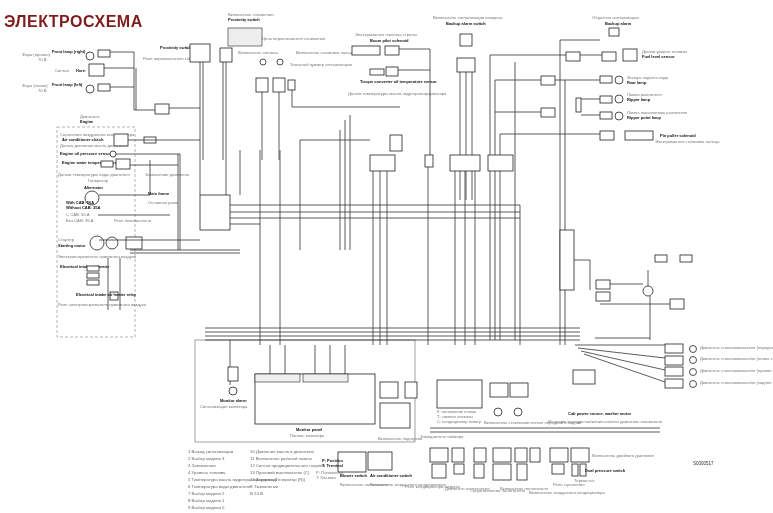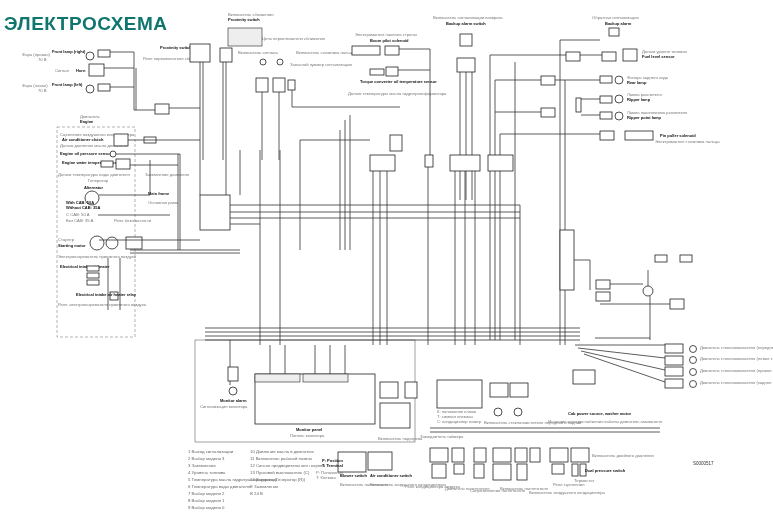--- a/index.html
+++ b/index.html
@@ -1,17 +1,17 @@
 <!DOCTYPE html>
 <html><head>
 <meta charset="utf-8">
 <style>
   html,body{margin:0;padding:0;background:#fff;}
   body{width:773px;height:513px;position:relative;overflow:hidden;font-family:"Liberation Sans",sans-serif;color:#222;}
-  #title{position:absolute;left:4px;top:13px;font-size:19px;font-weight:bold;letter-spacing:0.5px;color:#0f766e;}
+  #title{position:absolute;left:4px;top:13px;font-size:16px;font-weight:bold;letter-spacing:0.5px;color:#7f1d1d;}
   svg#diagram{position:absolute;left:0;top:0;}
   .lbl{font-family:"Liberation Sans",sans-serif;font-size:4.2px;fill:#777;}
   .lblb{font-family:"Liberation Sans",sans-serif;font-size:4px;fill:#111;font-weight:bold;}
   .w{stroke:#333;stroke-width:0.8;fill:none;}
   .wt{stroke:#444;stroke-width:0.5;fill:none;}
   .dash{stroke:#666;stroke-width:0.5;fill:none;stroke-dasharray:3 2;}
   .box{stroke:#222;stroke-width:0.8;fill:#fff;}
   .boxg{stroke:#222;stroke-width:0.6;fill:#eee;}
   .legend{font-family:"Liberation Sans",sans-serif;font-size:4.3px;fill:#666;}
   #docno{position:absolute;left:693px;top:461px;font-size:4.5px;color:#333;font-family:"Liberation Sans",sans-serif;}

